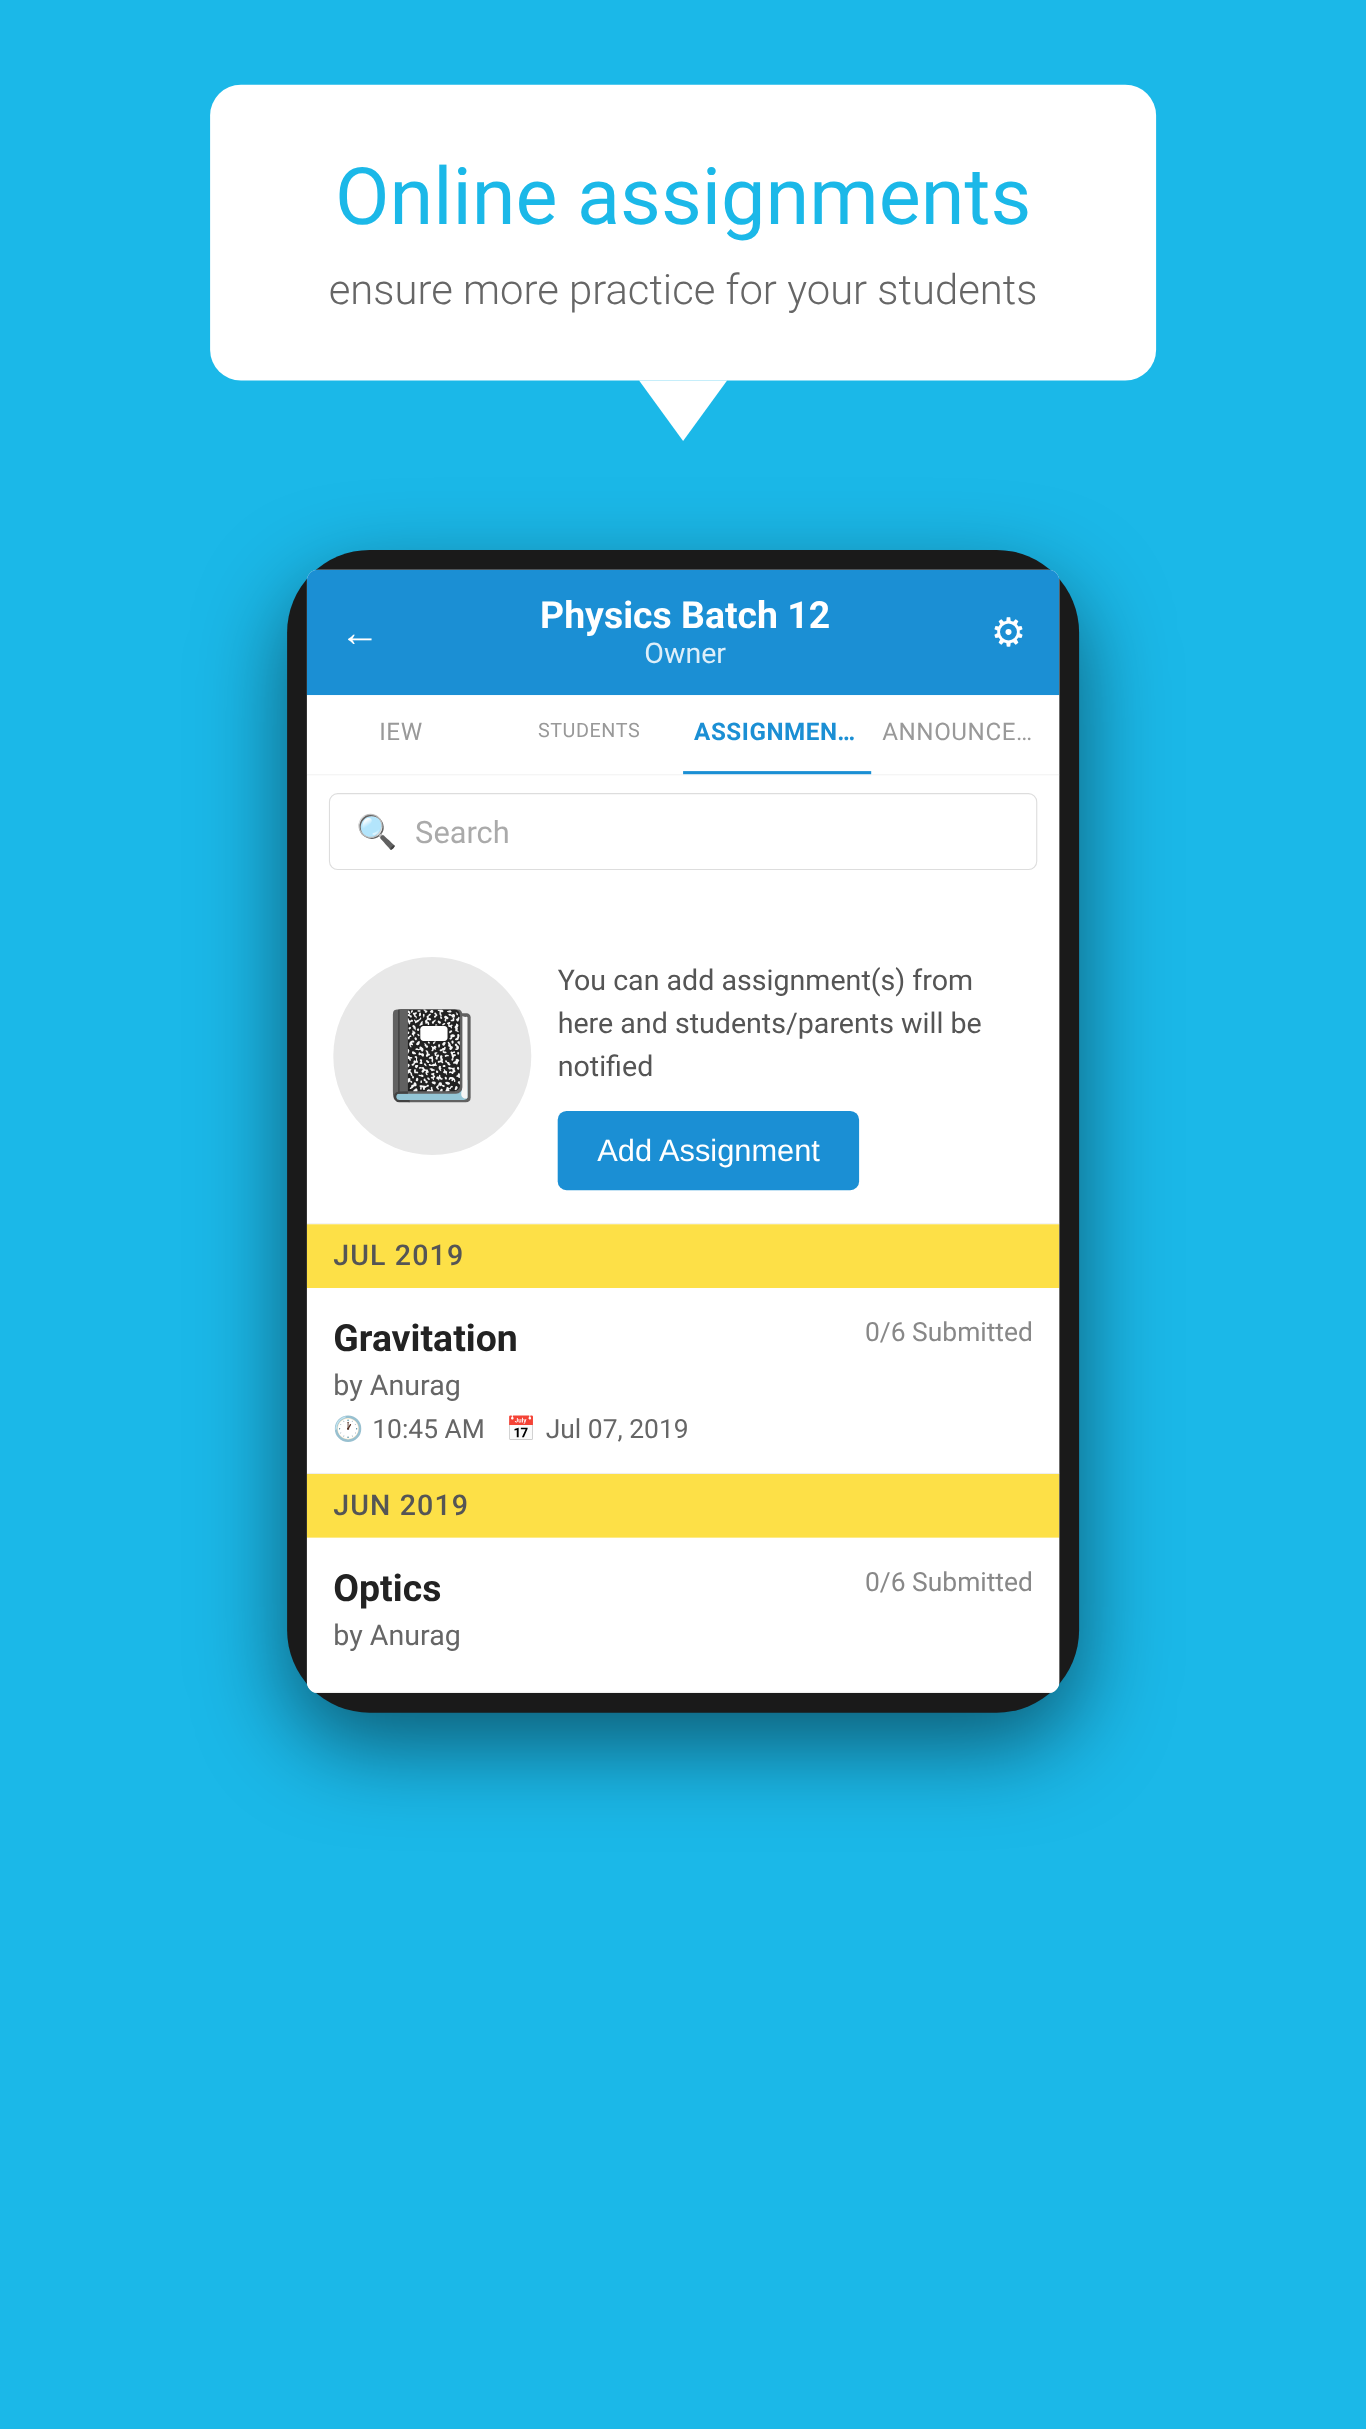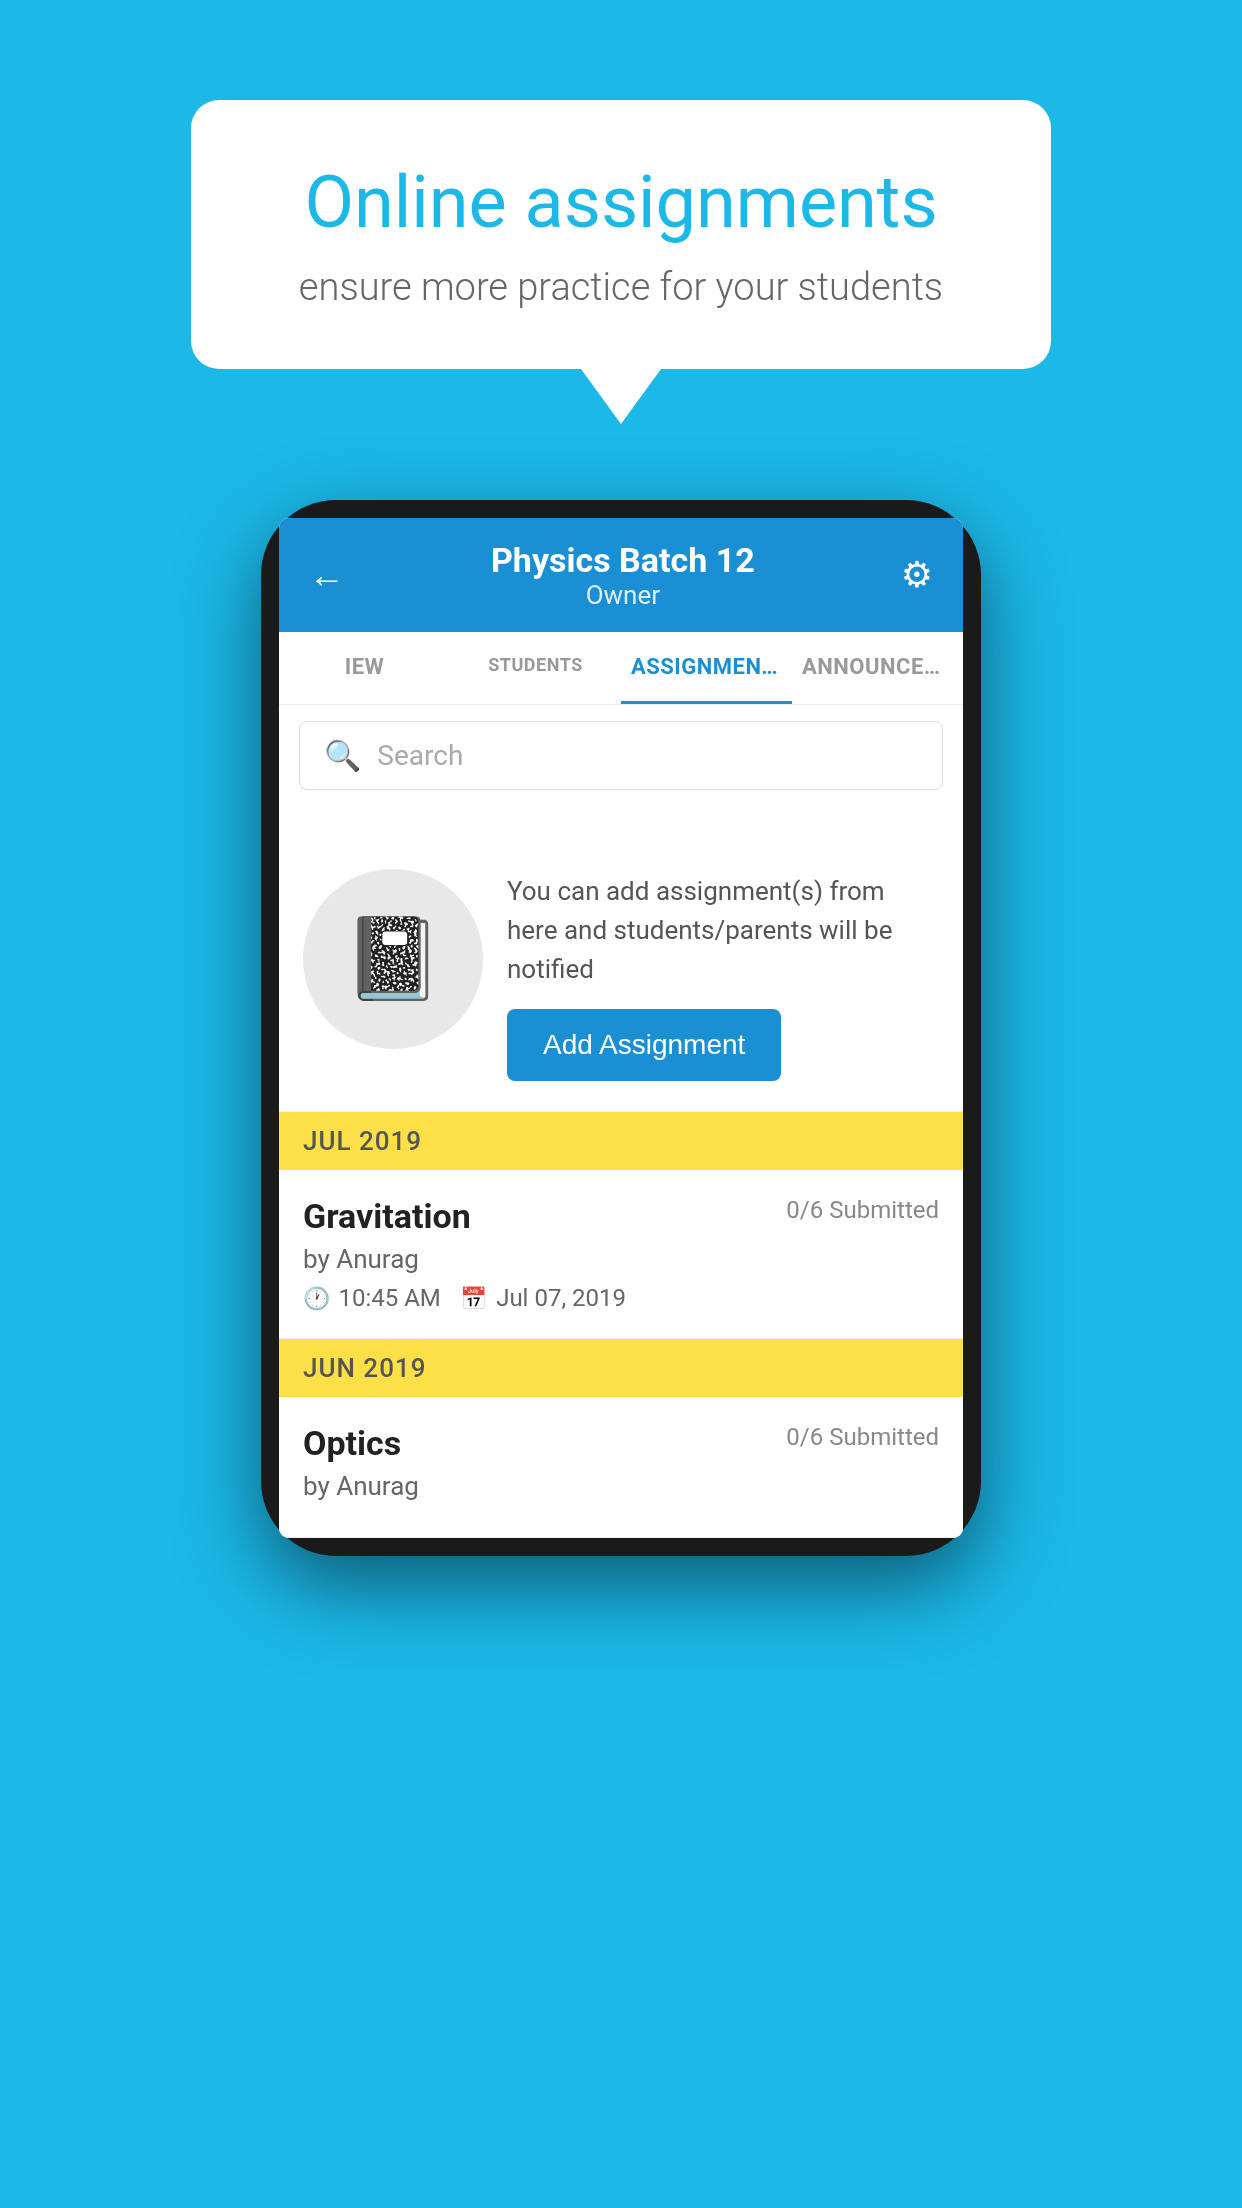--- a/index.html
+++ b/index.html
@@ -11,21 +11,21 @@
       font-family: 'Roboto', Arial, sans-serif;
       display: flex;
       flex-direction: column;
       align-items: center;
       overflow: hidden;
       position: relative;
     }
 
     
     .speech-bubble-container {
-      margin-top: 100px;
+      margin-top: 77px;
       position: relative;
       width: 860px;
     }
 
     .speech-bubble {
       background: white;
       border-radius: 28px;
       padding: 60px 70px;
       text-align: center;
     }
@@ -166,21 +166,20 @@
     .tab-item {
       flex: 1;
       text-align: center;
       padding: 22px 10px;
       font-size: 24px;
       color: #888;
       letter-spacing: 0.5px;
       white-space: nowrap;
       overflow: hidden;
       text-overflow: ellipsis;
-      font-weight: bold;
     }
 
     .tab-item.active {
       color: #1B8FD4;
       font-weight: 700;
       border-bottom: 3px solid #1B8FD4;
     }
 
     
     .search-container {

